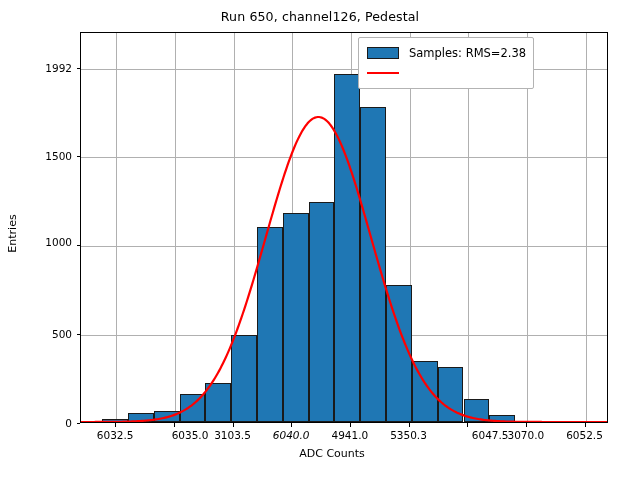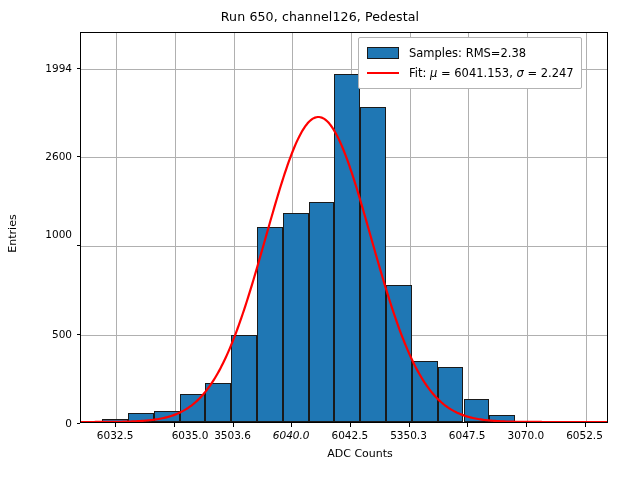--- a/index.html
+++ b/index.html
@@ -94,21 +94,21 @@
     position: absolute;
     font-size: 10.5px;
     color: #000000;
     text-align: right;
     transform: translateY(-50%);
     right: 568px;
     white-space: nowrap;
   }
   #xlabel {
     position: absolute;
-    left: 96px;
+    left: 68px;
     width: 528px;
     top: 447px;
     text-align: center;
     font-size: 11px;
   }
   #ylabel {
     position: absolute;
     left: -7px;
     top: 227px;
     font-size: 11px;
@@ -210,58 +210,57 @@
       <path id="fit-path" fill="none" stroke="#ff0000" stroke-width="2.2" stroke-linejoin="round" stroke-linecap="round" d="M0.00,390.99 L1.32,390.99 L2.64,390.99 L3.96,390.98 L5.28,390.98 L6.60,390.98 L7.92,390.98 L9.24,390.98 L10.56,390.97 L11.88,390.97 L13.20,390.97 L14.52,390.96 L15.84,390.96 L17.16,390.95 L18.48,390.95 L19.80,390.94 L21.12,390.94 L22.44,390.93 L23.76,390.92 L25.08,390.91 L26.40,390.90 L27.72,390.89 L29.04,390.88 L30.36,390.87 L31.68,390.86 L33.00,390.84 L34.32,390.83 L35.64,390.81 L36.96,390.79 L38.28,390.77 L39.60,390.75 L40.92,390.72 L42.24,390.69 L43.56,390.66 L44.88,390.63 L46.20,390.60 L47.52,390.56 L48.84,390.52 L50.16,390.47 L51.48,390.42 L52.80,390.37 L54.12,390.31 L55.44,390.25 L56.76,390.18 L58.08,390.11 L59.40,390.03 L60.72,389.94 L62.04,389.85 L63.36,389.75 L64.68,389.64 L66.00,389.52 L67.32,389.40 L68.64,389.26 L69.96,389.12 L71.28,388.96 L72.60,388.80 L73.92,388.62 L75.24,388.42 L76.56,388.22 L77.88,388.00 L79.20,387.76 L80.52,387.51 L81.84,387.24 L83.16,386.95 L84.48,386.64 L85.80,386.31 L87.12,385.96 L88.44,385.58 L89.76,385.19 L91.08,384.77 L92.40,384.32 L93.72,383.84 L95.04,383.33 L96.36,382.80 L97.68,382.23 L99.00,381.62 L100.32,380.99 L101.64,380.31 L102.96,379.60 L104.28,378.85 L105.60,378.05 L106.92,377.22 L108.24,376.33 L109.56,375.40 L110.88,374.43 L112.20,373.40 L113.52,372.32 L114.84,371.19 L116.16,370.00 L117.48,368.75 L118.80,367.45 L120.12,366.08 L121.44,364.65 L122.76,363.16 L124.08,361.60 L125.40,359.97 L126.72,358.27 L128.04,356.50 L129.36,354.66 L130.68,352.74 L132.00,350.75 L133.32,348.68 L134.64,346.53 L135.96,344.31 L137.28,342.00 L138.60,339.61 L139.92,337.13 L141.24,334.58 L142.56,331.94 L143.88,329.21 L145.20,326.40 L146.52,323.50 L147.84,320.52 L149.16,317.45 L150.48,314.30 L151.80,311.06 L153.12,307.74 L154.44,304.33 L155.76,300.84 L157.08,297.27 L158.40,293.61 L159.72,289.88 L161.04,286.07 L162.36,282.19 L163.68,278.23 L165.00,274.21 L166.32,270.11 L167.64,265.95 L168.96,261.73 L170.28,257.45 L171.60,253.11 L172.92,248.72 L174.24,244.28 L175.56,239.80 L176.88,235.28 L178.20,230.73 L179.52,226.15 L180.84,221.54 L182.16,216.91 L183.48,212.27 L184.80,207.62 L186.12,202.96 L187.44,198.31 L188.76,193.67 L190.08,189.04 L191.40,184.43 L192.72,179.85 L194.04,175.30 L195.36,170.79 L196.68,166.33 L198.00,161.93 L199.32,157.58 L200.64,153.30 L201.96,149.09 L203.28,144.96 L204.60,140.92 L205.92,136.98 L207.24,133.13 L208.56,129.38 L209.88,125.75 L211.20,122.24 L212.52,118.85 L213.84,115.59 L215.16,112.47 L216.48,109.48 L217.80,106.65 L219.12,103.96 L220.44,101.43 L221.76,99.06 L223.08,96.86 L224.40,94.83 L225.72,92.96 L227.04,91.28 L228.36,89.77 L229.68,88.45 L231.00,87.31 L232.32,86.36 L233.64,85.59 L234.96,85.02 L236.28,84.64 L237.60,84.44 L238.92,84.44 L240.24,84.64 L241.56,85.02 L242.88,85.60 L244.20,86.36 L245.52,87.31 L246.84,88.46 L248.16,89.78 L249.48,91.29 L250.80,92.97 L252.12,94.83 L253.44,96.87 L254.76,99.07 L256.08,101.44 L257.40,103.97 L258.72,106.66 L260.04,109.50 L261.36,112.48 L262.68,115.60 L264.00,118.86 L265.32,122.25 L266.64,125.77 L267.96,129.40 L269.28,133.14 L270.60,136.99 L271.92,140.94 L273.24,144.98 L274.56,149.11 L275.88,153.32 L277.20,157.60 L278.52,161.95 L279.84,166.35 L281.16,170.81 L282.48,175.32 L283.80,179.87 L285.12,184.45 L286.44,189.06 L287.76,193.69 L289.08,198.33 L290.40,202.98 L291.72,207.64 L293.04,212.29 L294.36,216.93 L295.68,221.56 L297.00,226.17 L298.32,230.75 L299.64,235.30 L300.96,239.82 L302.28,244.30 L303.60,248.74 L304.92,253.13 L306.24,257.47 L307.56,261.75 L308.88,265.97 L310.20,270.13 L311.52,274.22 L312.84,278.25 L314.16,282.21 L315.48,286.09 L316.80,289.90 L318.12,293.63 L319.44,297.28 L320.76,300.85 L322.08,304.34 L323.40,307.75 L324.72,311.07 L326.04,314.31 L327.36,317.47 L328.68,320.53 L330.00,323.52 L331.32,326.41 L332.64,329.22 L333.96,331.95 L335.28,334.59 L336.60,337.15 L337.92,339.62 L339.24,342.01 L340.56,344.32 L341.88,346.54 L343.20,348.69 L344.52,350.76 L345.84,352.75 L347.16,354.67 L348.48,356.51 L349.80,358.28 L351.12,359.97 L352.44,361.60 L353.76,363.16 L355.08,364.66 L356.40,366.09 L357.72,367.45 L359.04,368.76 L360.36,370.00 L361.68,371.19 L363.00,372.32 L364.32,373.40 L365.64,374.43 L366.96,375.41 L368.28,376.34 L369.60,377.22 L370.92,378.06 L372.24,378.85 L373.56,379.60 L374.88,380.32 L376.20,380.99 L377.52,381.63 L378.84,382.23 L380.16,382.80 L381.48,383.33 L382.80,383.84 L384.12,384.32 L385.44,384.77 L386.76,385.19 L388.08,385.59 L389.40,385.96 L390.72,386.31 L392.04,386.64 L393.36,386.95 L394.68,387.24 L396.00,387.51 L397.32,387.76 L398.64,388.00 L399.96,388.22 L401.28,388.42 L402.60,388.62 L403.92,388.80 L405.24,388.96 L406.56,389.12 L407.88,389.26 L409.20,389.40 L410.52,389.52 L411.84,389.64 L413.16,389.75 L414.48,389.85 L415.80,389.94 L417.12,390.03 L418.44,390.11 L419.76,390.18 L421.08,390.25 L422.40,390.31 L423.72,390.37 L425.04,390.42 L426.36,390.47 L427.68,390.52 L429.00,390.56 L430.32,390.60 L431.64,390.63 L432.96,390.66 L434.28,390.69 L435.60,390.72 L436.92,390.75 L438.24,390.77 L439.56,390.79 L440.88,390.81 L442.20,390.83 L443.52,390.84 L444.84,390.86 L446.16,390.87 L447.48,390.88 L448.80,390.89 L450.12,390.90 L451.44,390.91 L452.76,390.92 L454.08,390.93 L455.40,390.94 L456.72,390.94 L458.04,390.95 L459.36,390.95 L460.68,390.96 L462.00,390.96 L463.32,390.97 L464.64,390.97 L465.96,390.97 L467.28,390.98 L468.60,390.98 L469.92,390.98 L471.24,390.98 L472.56,390.98 L473.88,390.99 L475.20,390.99 L476.52,390.99 L477.84,390.99 L479.16,390.99 L480.48,390.99 L481.80,390.99 L483.12,390.99 L484.44,390.99 L485.76,390.99 L487.08,391.00 L488.40,391.00 L489.72,391.00 L491.04,391.00 L492.36,391.00 L493.68,391.00 L495.00,391.00 L496.32,391.00 L497.64,391.00 L498.96,391.00 L500.28,391.00 L501.60,391.00 L502.92,391.00 L504.24,391.00 L505.56,391.00 L506.88,391.00 L508.20,391.00 L509.52,391.00 L510.84,391.00 L512.16,391.00 L513.48,391.00 L514.80,391.00 L516.12,391.00 L517.44,391.00 L518.76,391.00 L520.08,391.00 L521.40,391.00 L522.72,391.00 L524.04,391.00 L525.36,391.00 L526.68,391.00 L528.00,391.00"></path>
     </svg>
   </div>
 
   <div id="ticks-x">
       <div class="tick-x" style="left: 115.2px;"></div>
       <div class="xticklabel" style="left: 115.2px;">6032.5</div>
       <div class="tick-x" style="left: 173.87px;"></div>
       <div class="xticklabel" style="left: 190px;">6035.0</div>
       <div class="tick-x" style="left: 232.53px;"></div>
-      <div class="xticklabel" style="left: 232.53px;">3503.6</div>
+      <div class="xticklabel" style="left: 232.53px;">3103.5</div>
       <div class="tick-x" style="left: 291.2px;"></div>
       <div class="xticklabel" style="left: 291.2px; font-style: italic;">6040.0</div>
       <div class="tick-x" style="left: 349.87px;"></div>
-      <div class="xticklabel" style="left: 349.87px;">6042.5</div>
+      <div class="xticklabel" style="left: 349.87px;">4941.0</div>
       <div class="tick-x" style="left: 408.53px;"></div>
       <div class="xticklabel" style="left: 408.53px;">5350.3</div>
       <div class="tick-x" style="left: 467.2px;"></div>
-      <div class="xticklabel" style="left: 467.2px;">6047.5</div>
+      <div class="xticklabel" style="left: 467.2px; padding-left: 46px;">6047.5</div>
       <div class="tick-x" style="left: 525.87px;"></div>
       <div class="xticklabel" style="left: 525.87px;">3070.0</div>
       <div class="tick-x" style="left: 584.53px;"></div>
       <div class="xticklabel" style="left: 584.53px;">6052.5</div>
     </div>
   <div id="ticks-y">
       <div class="tick-y" style="top: 423px;"></div>
       <div class="yticklabel" style="top: 423px;">0</div>
       <div class="tick-y" style="top: 334.14px;"></div>
       <div class="yticklabel" style="top: 334.14px;">500</div>
       <div class="tick-y" style="top: 245.27px;"></div>
-      <div class="yticklabel" style="top: 234px; text-align: center;">1000</div>
+      <div class="yticklabel" style="top: 242px; text-align: center;">1000</div>
       <div class="tick-y" style="top: 156.41px;"></div>
-      <div class="yticklabel" style="top: 156.41px;">2600</div>
+      <div class="yticklabel" style="top: 156.41px;">1500</div>
       <div class="tick-y" style="top: 67.55px;"></div>
-      <div class="yticklabel" style="top: 67.55px;">1994</div>
+      <div class="yticklabel" style="top: 67.55px;">1992</div>
     </div>
 
   <div id="xlabel">ADC Counts</div>
   <div id="ylabel">Entries</div>
 
   <div id="legend">
     <div class="legend-row">
       <span class="legend-key">
         <span class="swatch-patch"></span>
       </span>
       <span class="legend-label">Samples: RMS=2.38</span>
     </div>
     <div class="legend-row fit-row">
       <span class="legend-key">
         <span class="swatch-line"></span>
       </span>
-      <span class="legend-label"><span>Fit: </span><span class="ital">μ</span><span> = 6041.153, </span><span class="ital">σ</span><span> = 2.247</span></span>
     </div>
   </div>
 
 </div>
 
 </body></html>

